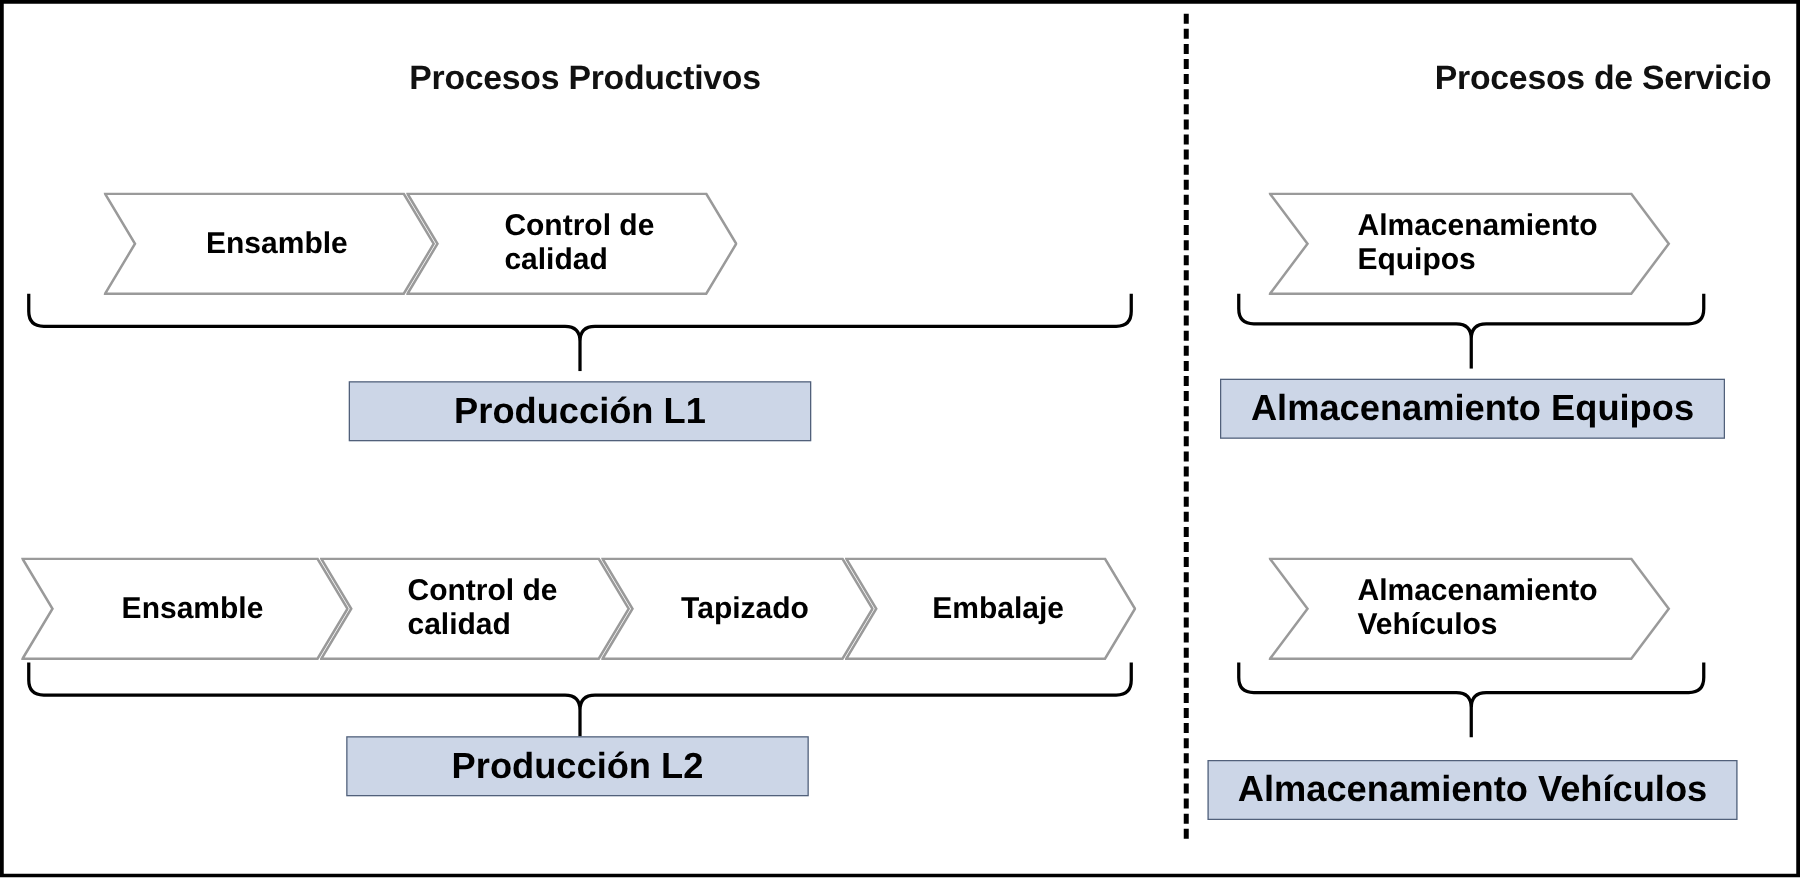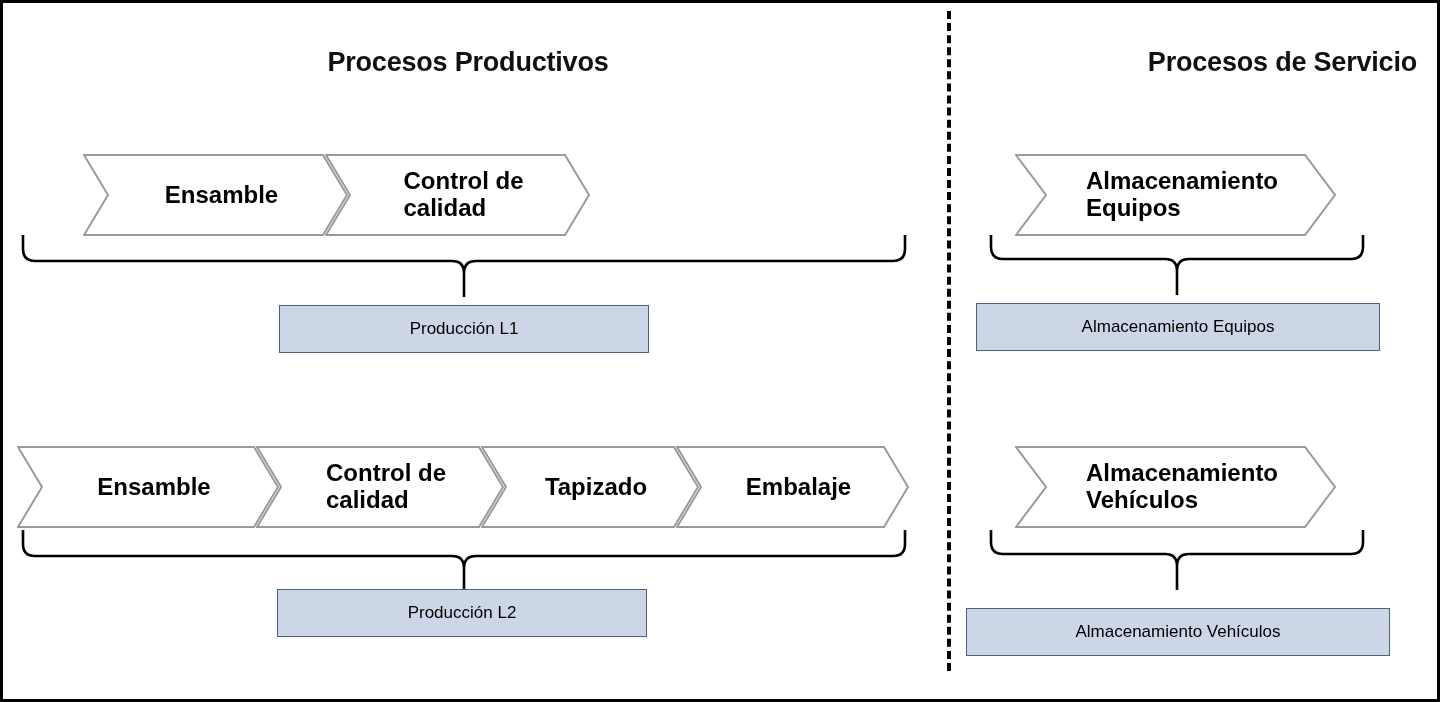--- a/index.html
+++ b/index.html
@@ -85,22 +85,22 @@
   
   .result-box {
     position: absolute;
     background: #ccd6e7;
     border: 1.5px solid #51607a;
     box-sizing: border-box;
     display: flex;
     align-items: center;
     justify-content: center;
     color: #000000;
-    font-size: 17px;
-    font-weight: normal;
+    font-size: 29px;
+    font-weight: bold;
     white-space: nowrap;
   }
 </style>
 </head>
 <body>
 
 <div id="canvas">
 
   <div class="col-title" id="title-productivos">Procesos Productivos</div>
   <div class="col-title" id="title-servicio">Procesos de Servicio</div>

